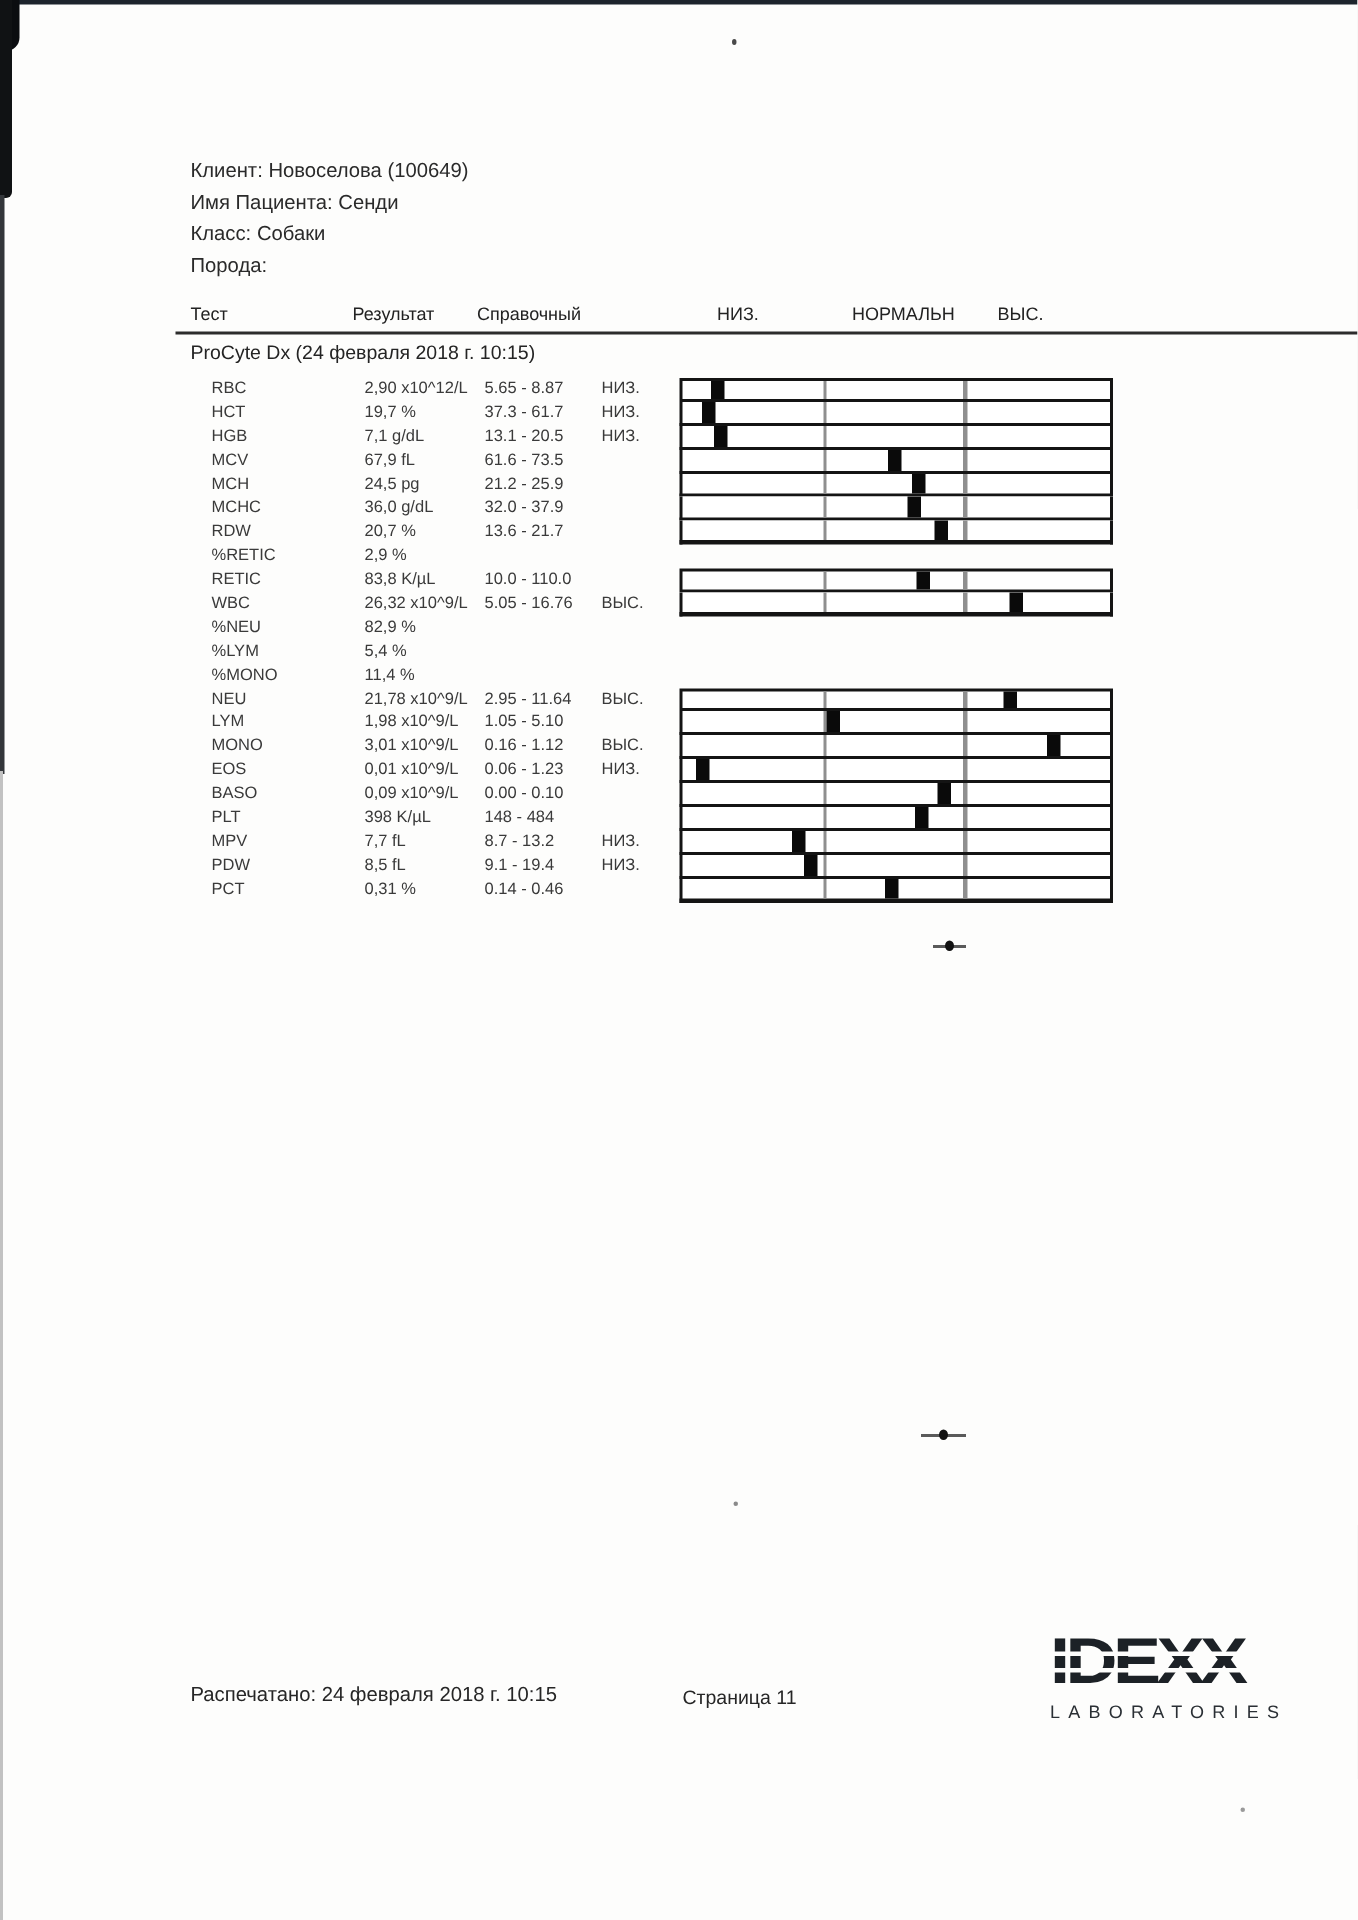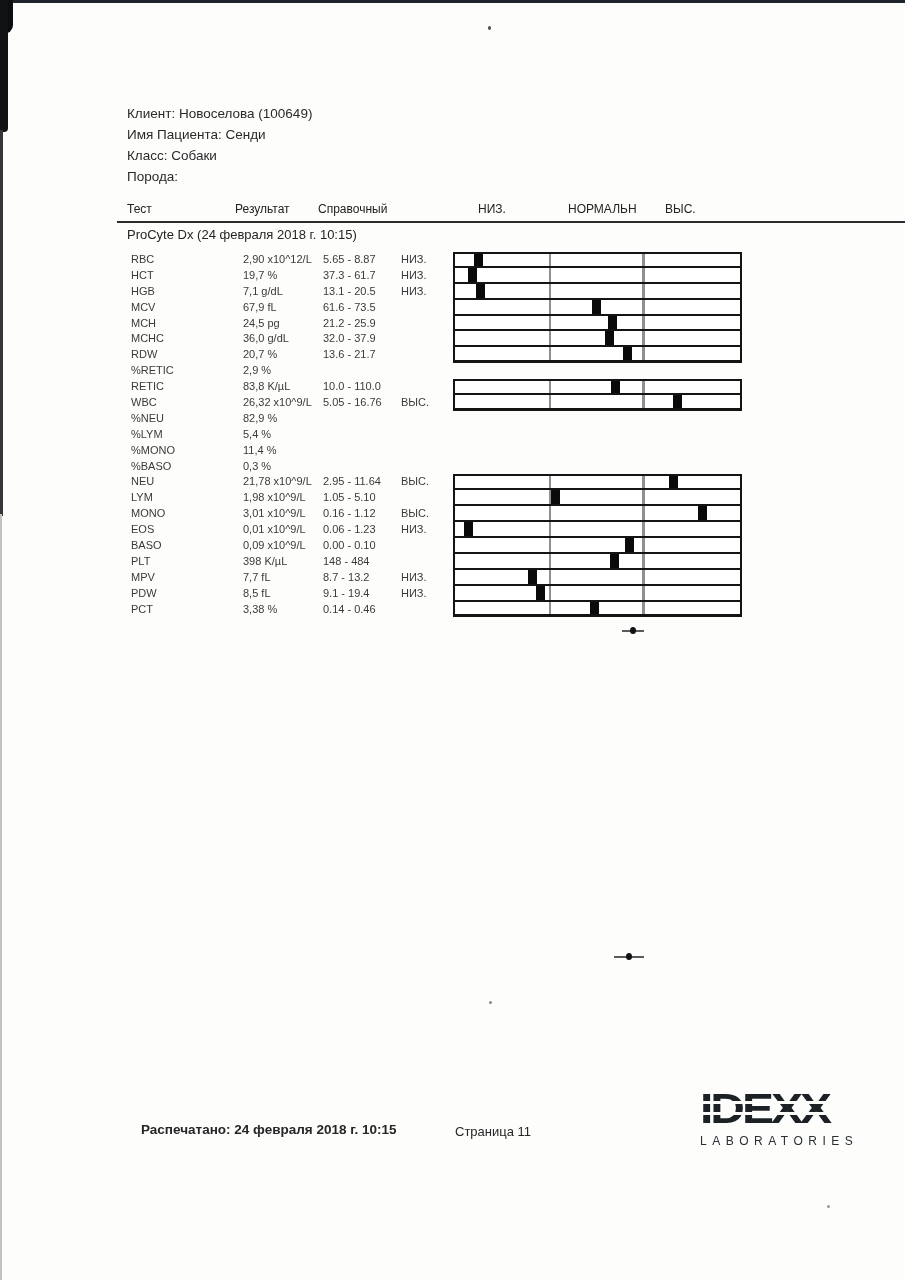--- a/index.html
+++ b/index.html
@@ -25,34 +25,34 @@
   
   .thead span { position:absolute; top:202px; font-size:12px; color:#222; }
   .h-test { left:127px; } .h-result { left:235px; } .h-ref { left:318px; }
   .h-low { left:478px; } .h-norm { left:568px; } .h-high { left:665px; }
   .head-rule { position:absolute; left:117px; top:221px; width:788px; height:2.2px; background:#2c2c2c; }
   .section-title { position:absolute; left:127px; top:227px; font-size:13px; color:#242424; }
   
   #rows { position:absolute; left:127px; top:252px; width:778px; }
   .trow { position:relative; height:15.9px; }
   .trow span { position:absolute; top:0; font-size:11px; line-height:15.9px; white-space:nowrap; color:#3a3a3a; }
-  .c-name   { left:4px; }
+  .c-name   { left:14px; }
   .c-result { left:116px; }
   .c-ref    { left:196px; }
   .c-flag   { left:274px; }
   .c-chart  { left:326px; width:289px; height:15.9px; top:0; background:transparent; }
   .c-chart.in-block { background:#fff;
     border-left:2.5px solid #141414; border-right:2.5px solid #141414;
     border-bottom:2.3px solid #141414; }
   .c-chart.block-start { border-top:2.5px solid #141414; }
   .c-chart.block-end   { border-bottom:3px solid #141414; }
   .divider { position:absolute; top:0; bottom:0; width:2.5px; background:#8f8f8f; }
   .marker  { position:absolute; top:0; bottom:0; width:9px; background:#0a0a0a; }
   
-  .f-printed { position:absolute; left:141px; top:1122px; font-size:13.5px; color:#262626;font-weight:bold; }
+  .f-printed { position:absolute; left:127px; top:1122px; font-size:13.5px; color:#262626; }
   .f-page    { position:absolute; left:455px; top:1124px; font-size:13px; color:#262626; }
   .logo { position:absolute; left:700px; top:1088px; width:180px; }
   .logo-word { position:relative; font-size:48px; font-weight:bold; letter-spacing:-3px;
     color:#1c2126; line-height:46px; transform:scaleY(0.9); transform-origin:top left; }
   .logo-stripe { position:absolute; left:0; width:176px; height:3px; background:#fdfdfc; }
   .ls1 { top:13px; } .ls2 { top:24px; }
   .logo-sub { margin-top:0px; font-size:12px; font-weight:500; letter-spacing:5.5px; color:#2a2f34; }
 </style>
 </head>
 <body>
@@ -224,27 +224,20 @@
 
     <div class="trow">
       <span class="c-name">%MONO</span>
       <span class="c-result">11,4 %</span>
       <span class="c-ref"></span>
       <span class="c-flag"></span>
 
     </div>
 
 
-    <div class="trow">
-      <span class="c-name">%BASO</span>
-      <span class="c-result">0,3 %</span>
-      <span class="c-ref"></span>
-      <span class="c-flag"></span>
-
-    </div>
 
     <div class="trow">
       <span class="c-name">NEU</span>
       <span class="c-result">21,78 x10^9/L</span>
       <span class="c-ref">2.95 - 11.64</span>
       <span class="c-flag">ВЫС.</span>
       <span class="c-chart in-block block-start">
         <span class="divider d1" style="left: 32.9%;"></span>
         <span class="divider d2" style="left: 65.7%;"></span>
         <span class="marker" style="left: calc(76.5% - 4.5px);"></span>
@@ -330,21 +323,21 @@
       <span class="c-flag">НИЗ.</span>
       <span class="c-chart in-block">
         <span class="divider d1" style="left: 32.9%;"></span>
         <span class="divider d2" style="left: 65.7%;"></span>
         <span class="marker" style="left: calc(30.1% - 4.5px);"></span>
       </span>
     </div>
 
     <div class="trow">
       <span class="c-name">PCT</span>
-      <span class="c-result">3,38 %</span>
+      <span class="c-result">0,31 %</span>
       <span class="c-ref">0.14 - 0.46</span>
       <span class="c-flag"></span>
       <span class="c-chart in-block block-end">
         <span class="divider d1" style="left: 32.9%;"></span>
         <span class="divider d2" style="left: 65.7%;"></span>
         <span class="marker" style="left: calc(49.1% - 4.5px);"></span>
       </span>
     </div>
   </div>
 

